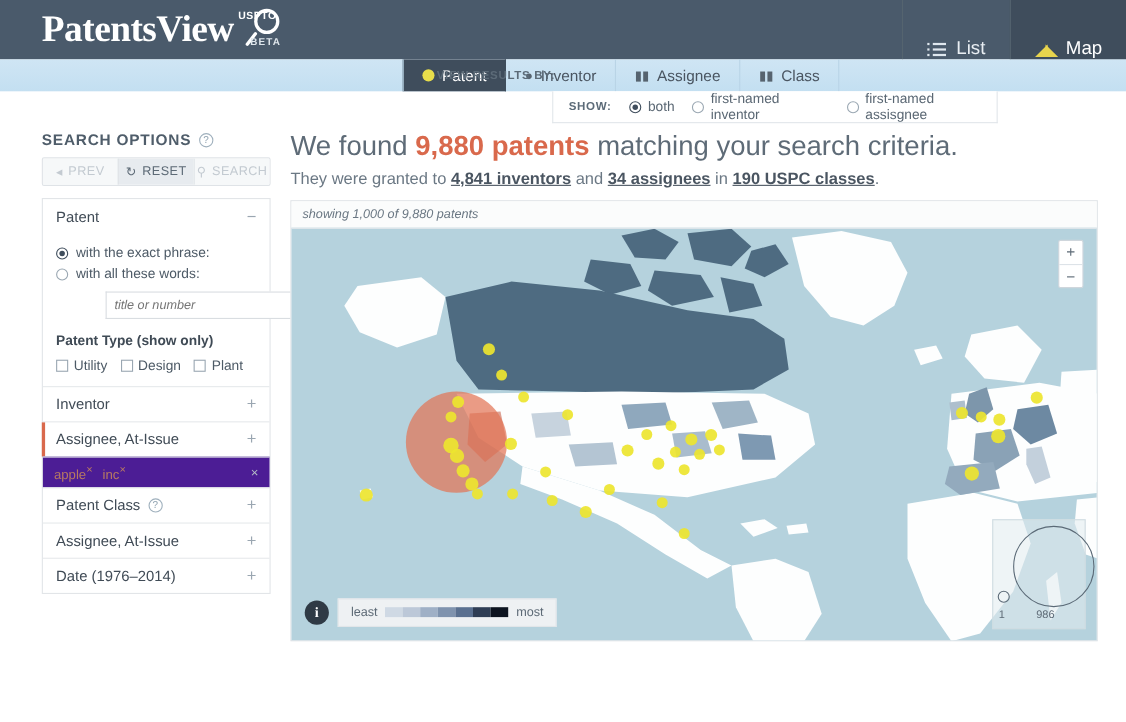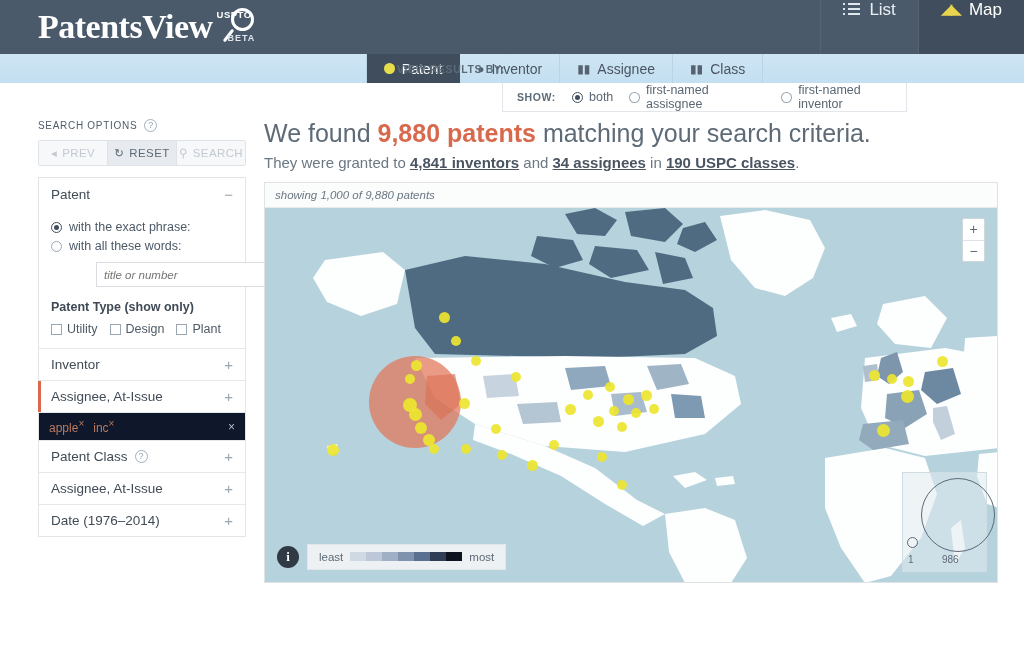--- a/index.html
+++ b/index.html
@@ -35,21 +35,21 @@
     position:absolute; top:1px; left:16px; width:23px; height:23px;
     border:3px solid #ffffff; border-radius:50%;
   }
   .glass-handle{
     position:absolute; top:21px; left:12px; width:3px; height:15px;
     background:#ffffff; transform:rotate(38deg); border-radius:2px;
   }
 
   .topnav{ margin-left:auto; display:flex; align-items:stretch; }
   .topnav-item{
-    display:flex; align-items:flex-start; gap:9px; padding:0 22px;
+    display:flex; align-items:flex-end; gap:9px; padding:0 22px;
     color:#e9eef3; font-size:17px; cursor:pointer;
     border-left:1px solid #55646f;
   }
   .topnav-item.active{ background:#3f4d5c; color:#ffffff; }
   .icon-list{ display:inline-block; width:17px; }
   .icon-list i{ display:block; height:2px; background:#dfe7ee; margin:3px 0 3px 5px; width:12px; position:relative;}
   .icon-list i:before{ content:""; position:absolute; left:-5px; top:0; width:2px; height:2px; background:#dfe7ee;}
   .icon-map{ font-size:15px; color:#e8d44d; letter-spacing:-2px; }
 
   
@@ -85,21 +85,21 @@
   .rad{ width:11px; height:11px; border-radius:50%; border:1px solid #9aa7b2; background:#fff; display:inline-block; position:relative;}
   .rad.on{ border-color:#3f4d5c; }
   .rad.on:after{ content:""; position:absolute; inset:2px; border-radius:50%; background:#3f4d5c;}
 
   
   .page{ display:flex; padding-top:7px; }
 
   
   .sidebar{ width:246px; padding-left:38px; }
   .so-head{ display:flex; align-items:center; gap:7px; margin-bottom:8px; }
-  .so-title{ font-size:10px; font-weight:normal; letter-spacing:0.7px; color:#4f5d6a;}
+  .so-title{ font-size:14px; font-weight:bold; letter-spacing:0.7px; color:#4f5d6a;}
   .help{
     width:13px; height:13px; border-radius:50%; border:1px solid #9fb0bd;
     color:#8fa2b0; font-size:9px; line-height:11px; text-align:center; display:inline-block;
   }
   .btnrow{ display:flex; border:1px solid #dfe3e7; border-radius:2px; overflow:hidden; width:208px;}
   .btn{
     flex:1; height:24px; display:flex; align-items:center; justify-content:center; gap:5px;
     font-size:11.5px; letter-spacing:0.4px; background:#f6f8f9; color:#c3cad1; cursor:pointer;
   }
   .btn.enabled{ background:#e7ebef; color:#5d6a76; }
@@ -127,21 +127,21 @@
   }
   .searchline .sbtn{
     width:28px; height:25px; background:#4a5a6b; color:#fff; display:flex;
     align-items:center; justify-content:center; font-size:12px; cursor:pointer;
   }
   .ptype{ font-size:12.5px; color:#3f4a55; font-weight:bold; margin-top:13px;}
   .cbrow{ display:flex; gap:12px; margin-top:8px; }
   .cbopt{ display:flex; align-items:center; gap:5px; font-size:12.5px; color:#4d5a66; cursor:pointer;}
   .cb{ width:11px; height:11px; border:1px solid #9aa7b2; background:#fff; display:inline-block;}
   .tagrow{
-    background:#0f172a; border-top:1px solid #e6e9ec; height:28px; display:flex;
+    background:#4c1d95; border-top:1px solid #e6e9ec; height:28px; display:flex;
     align-items:center; padding:0 10px; gap:9px; position:relative;
   }
   .tag{ font-size:12px; color:#b87a62; }
   .tag sup{ font-size:10px; }
   .tag-clear{ margin-left:auto; color:#b6bfc7; font-size:12px; cursor:pointer;}
 
   
   .main{ padding-left:18px; width:762px; }
   .headline{ font-size:25px; color:#5e6b77; line-height:1.18; font-weight:normal; }
   .headline b{ color:#d9694c; font-weight:bold; }
@@ -254,25 +254,25 @@
 </div>
 
 <div class="showbar">
   <span class="show-label">SHOW:</span>
   <label class="radio-opt">
     <span class="rad on"></span>
     <span>both</span>
   </label>
   <label class="radio-opt">
     <span class="rad"></span>
-    <span>first-named assisgnee</span>
+    <span>first-named inventor</span>
   </label>
   <label class="radio-opt">
     <span class="rad"></span>
-    <span>first-named inventor</span>
+    <span>first-named assisgnee</span>
   </label>
 </div>
 
 <div class="page">
 
   <div class="sidebar">
     <div class="so-head">
       <span class="so-title">SEARCH OPTIONS</span>
       <span class="help">?</span>
     </div>

